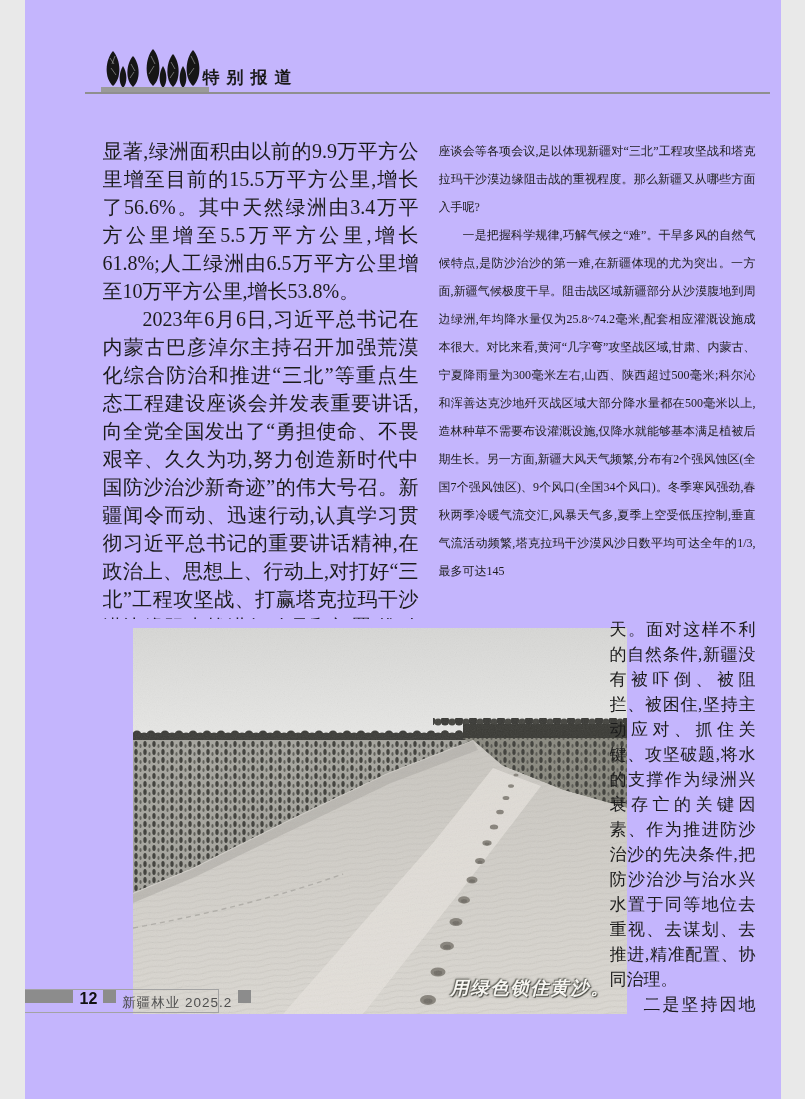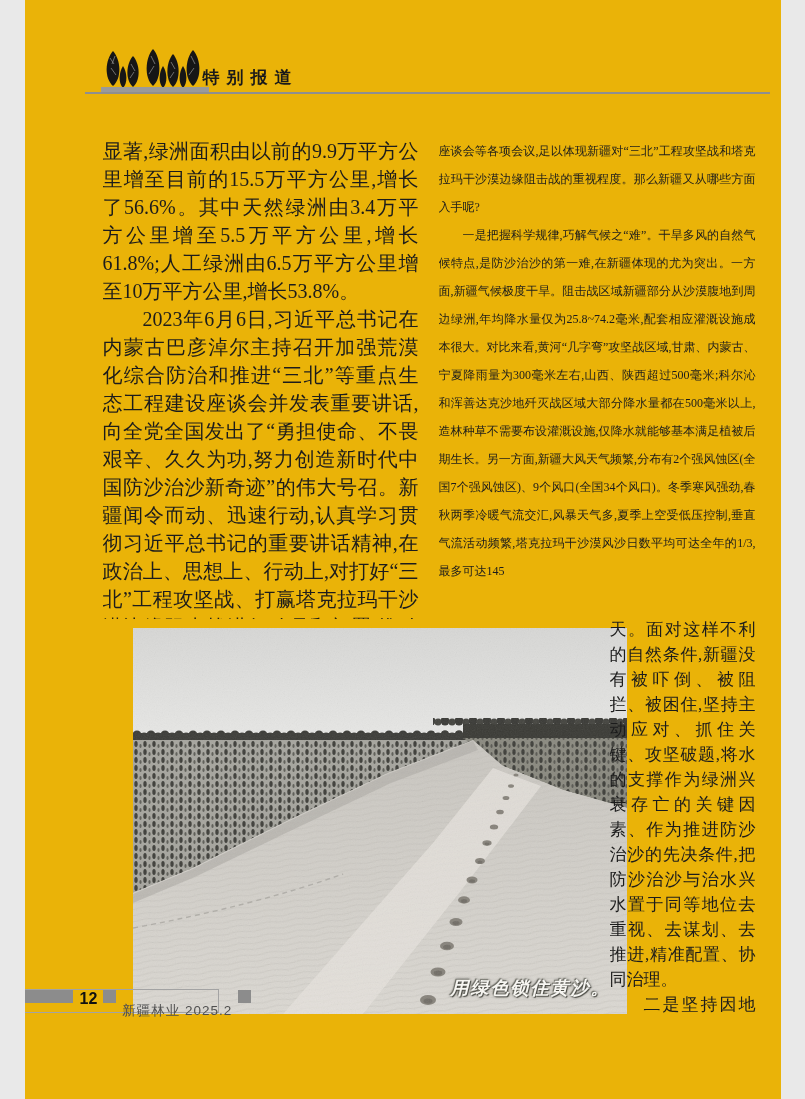--- a/index.html
+++ b/index.html
@@ -1,17 +1,17 @@
 <!DOCTYPE html>
 <html><head>
 <meta charset="utf-8">
 <style>
   html,body{margin:0;padding:0;background:#e9e9e9;}
   .page{
-    position:relative;width:756px;height:1099px;background:#eab308;
+    position:relative;width:756px;height:1099px;background:#c4b5fd;
     font-family:"Liberation Serif","DejaVu Serif",serif;color:#1c1c1c;
     overflow:hidden;margin:0 auto;
   }
   
   .trees{position:absolute;left:76px;top:44px;width:116px;height:50px;}
   .section-label{
     position:absolute;left:178px;top:66px;
     font-family:"Liberation Sans","DejaVu Sans",sans-serif;
     font-size:17px;font-weight:bold;letter-spacing:7px;color:#1a1a1a;
   }
@@ -39,21 +39,21 @@
   
   .footer-box{
     position:absolute;left:0;top:989px;width:194px;height:24px;
     border:1px solid #a3a3a3;border-left:none;box-sizing:border-box;
     display:flex;align-items:flex-start;
     font-family:"Liberation Sans","DejaVu Sans",sans-serif;
   }
   .footer-bar{width:48px;height:13px;background:#8c8c8c;margin-right:7px;flex:0 0 auto;}
   .footer-pagenum{font-size:16px;font-weight:bold;color:#111;margin-right:6px;}
   .footer-sq{width:13px;height:13px;background:#8c8c8c;flex:0 0 auto;}
-  .footer-journal{font-size:13.5px;color:#4f4f4f;letter-spacing:1px;margin:12px 6px;white-space:nowrap;}
+  .footer-journal{font-size:13.5px;color:#4f4f4f;letter-spacing:1px;margin:4px 6px;white-space:nowrap;}
 </style>
 </head>
 <body>
 
 <div class="page">
 
   <div class="trees">
     <svg viewBox="0 0 116 50" preserveAspectRatio="none">
       <path d="M12,42 C3,34 4,16 12,7 C20,16 21,34 12,42 Z" fill="#161616"></path>
       <path d="M32,43 C24,36 25,20 32,12 C39,20 40,36 32,43 Z" fill="#161616"></path>

